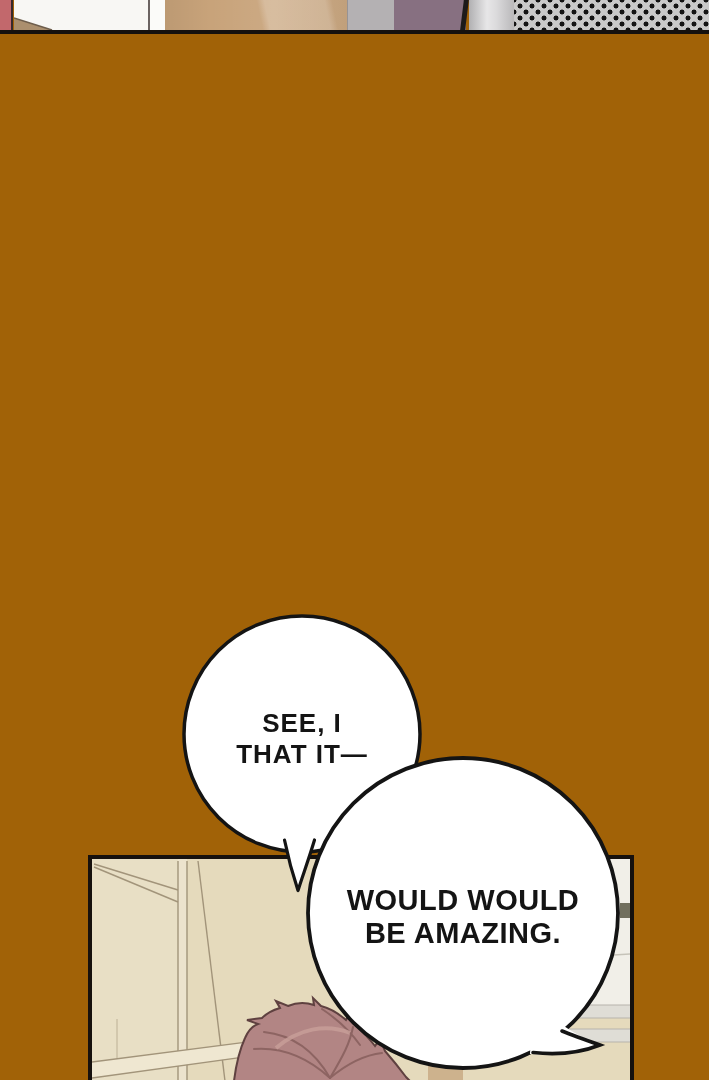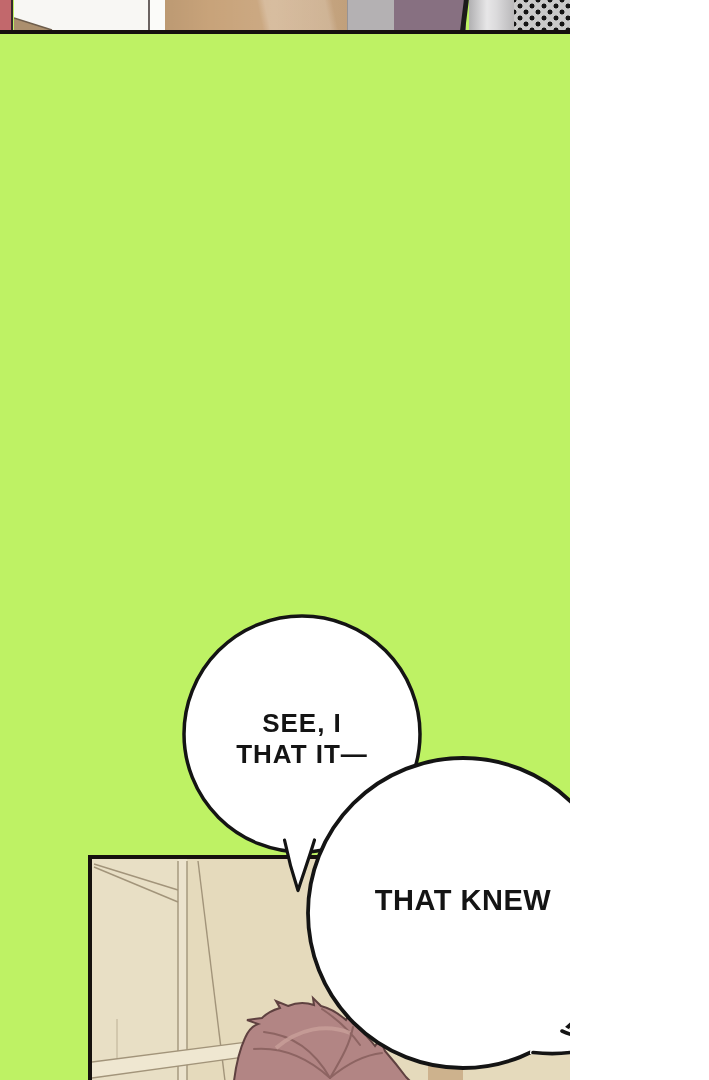--- a/index.html
+++ b/index.html
@@ -1,17 +1,17 @@
 <!DOCTYPE html>
 <html><head>
 <meta charset="utf-8">
 <style>
   html,body{margin:0;padding:0;background:#ffffff;}
   .stage{
-    position:relative;width:570px;height:1080px;background:#bef264;
+    position:relative;width:709px;height:1080px;background:#a16207;
     overflow:hidden;font-family:"Liberation Sans",sans-serif;
   }
   
   .top-strip{position:absolute;left:0;top:0;width:709px;height:34px;}
   .seg{position:absolute;top:0;height:30px;}
   .seg-rose{left:0;width:11px;border-right:2.5px solid #372a2c;}
   .seg-white{left:13.5px;width:134.5px;}
   .seg-jamb{left:148px;width:17px;border-left:2px solid #6b6361;}
   .seg-wood{left:165px;width:182px;
     background-image:linear-gradient(78deg, rgba(255,255,255,0) 52%, rgba(255,255,255,.22) 56%, rgba(255,255,255,.22) 88%, rgba(255,255,255,.05) 92%),
@@ -148,16 +148,17 @@
       <path d="M548,1014 C560,1024 580,1038 600,1045 C578,1053 556,1056 530,1054 L532,1016 Z" style="fill: rgb(255, 255, 255);"></path>
       <path d="M562,1031 C574,1036 587,1040.5 600,1045 C581,1052.5 560,1055.5 533,1052.5" fill="none" stroke-width="3.6" stroke-linecap="round" style="stroke: rgb(20, 20, 20);"></path>
     </g>
   </svg>
 
   <div class="bubble-text bubble-text-1">
     <div>SEE, I</div>
     <div>THAT IT—</div>
   </div>
   <div class="bubble-text bubble-text-2">
-    <div>THAT KNEW</div>
+    <div>WOULD WOULD</div>
+    <div>BE AMAZING.</div>
   </div>
 
 </div>
 
 </body></html>

